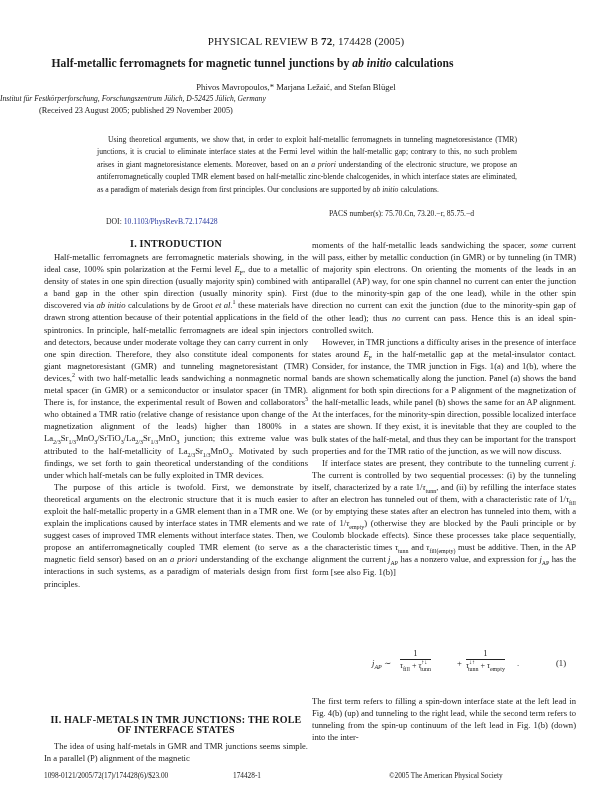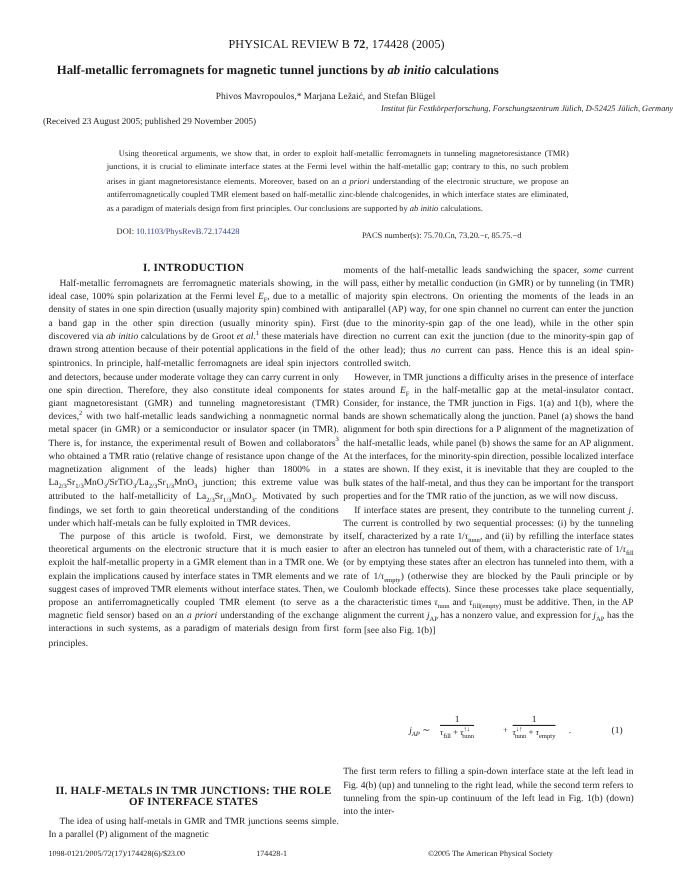--- a/index.html
+++ b/index.html
@@ -6,27 +6,27 @@
   body {
     width: 612px; height: 792px; position: relative; overflow: hidden;
     font-family: "Liberation Serif", "DejaVu Serif", serif; color: #1a1a1a;
   }
   .abs { position: absolute; }
   .journal { top: 35px; left: 0; width: 612px; text-align: center; font-size: 11px; letter-spacing: 0.1px; }
   .journal b { font-weight: bold; }
   .title { top: 57px; left: 0; width: 505px; text-align: center; font-size: 11.6px; font-weight: bold; }
   .title i { font-style: italic; }
   .authors { top: 82px; left: 0; width: 592px; text-align: center; font-size: 8.6px; }
-  .affil { top: 94px; left: 0; width: 612px; text-align: right; font-size: 7.6px; font-style: italic; }
+  .affil { top: 94px; left: 0; width: 612px; text-align: left; font-size: 7.6px; font-style: italic; }
   .received { top: 106px; left: 0; width: 612px; text-align: left; font-size: 8.3px; margin-left: 39px; }
   .abstract {
     top: 134px; left: 97px; width: 420px; font-size: 7.7px; line-height: 12.4px;
     text-align: justify; text-indent: 11px;
   }
-  .doi { top: 206px; left: 106px; font-size: 7.7px; text-align: right; }
+  .doi { top: 217px; left: 106px; font-size: 7.7px; text-align: right; }
   .doi a { color: #2a3aa0; text-decoration: none; }
   .pacs { top: 209px; left: 329px; font-size: 7.7px; }
   .col { width: 264px; font-size: 8.6px; line-height: 12.1px; text-align: justify; hyphens: auto; }
   .col p { margin: 0; text-indent: 10px; }
   .col p.noindent { text-indent: 0; }
   .left { left: 44px; top: 251px; }
   .right { left: 312px; top: 239px; }
   .sec {
     font-weight: bold; text-align: center; font-size: 10px; line-height: 10px; text-indent: 0 !important;
     letter-spacing: 0.2px;

